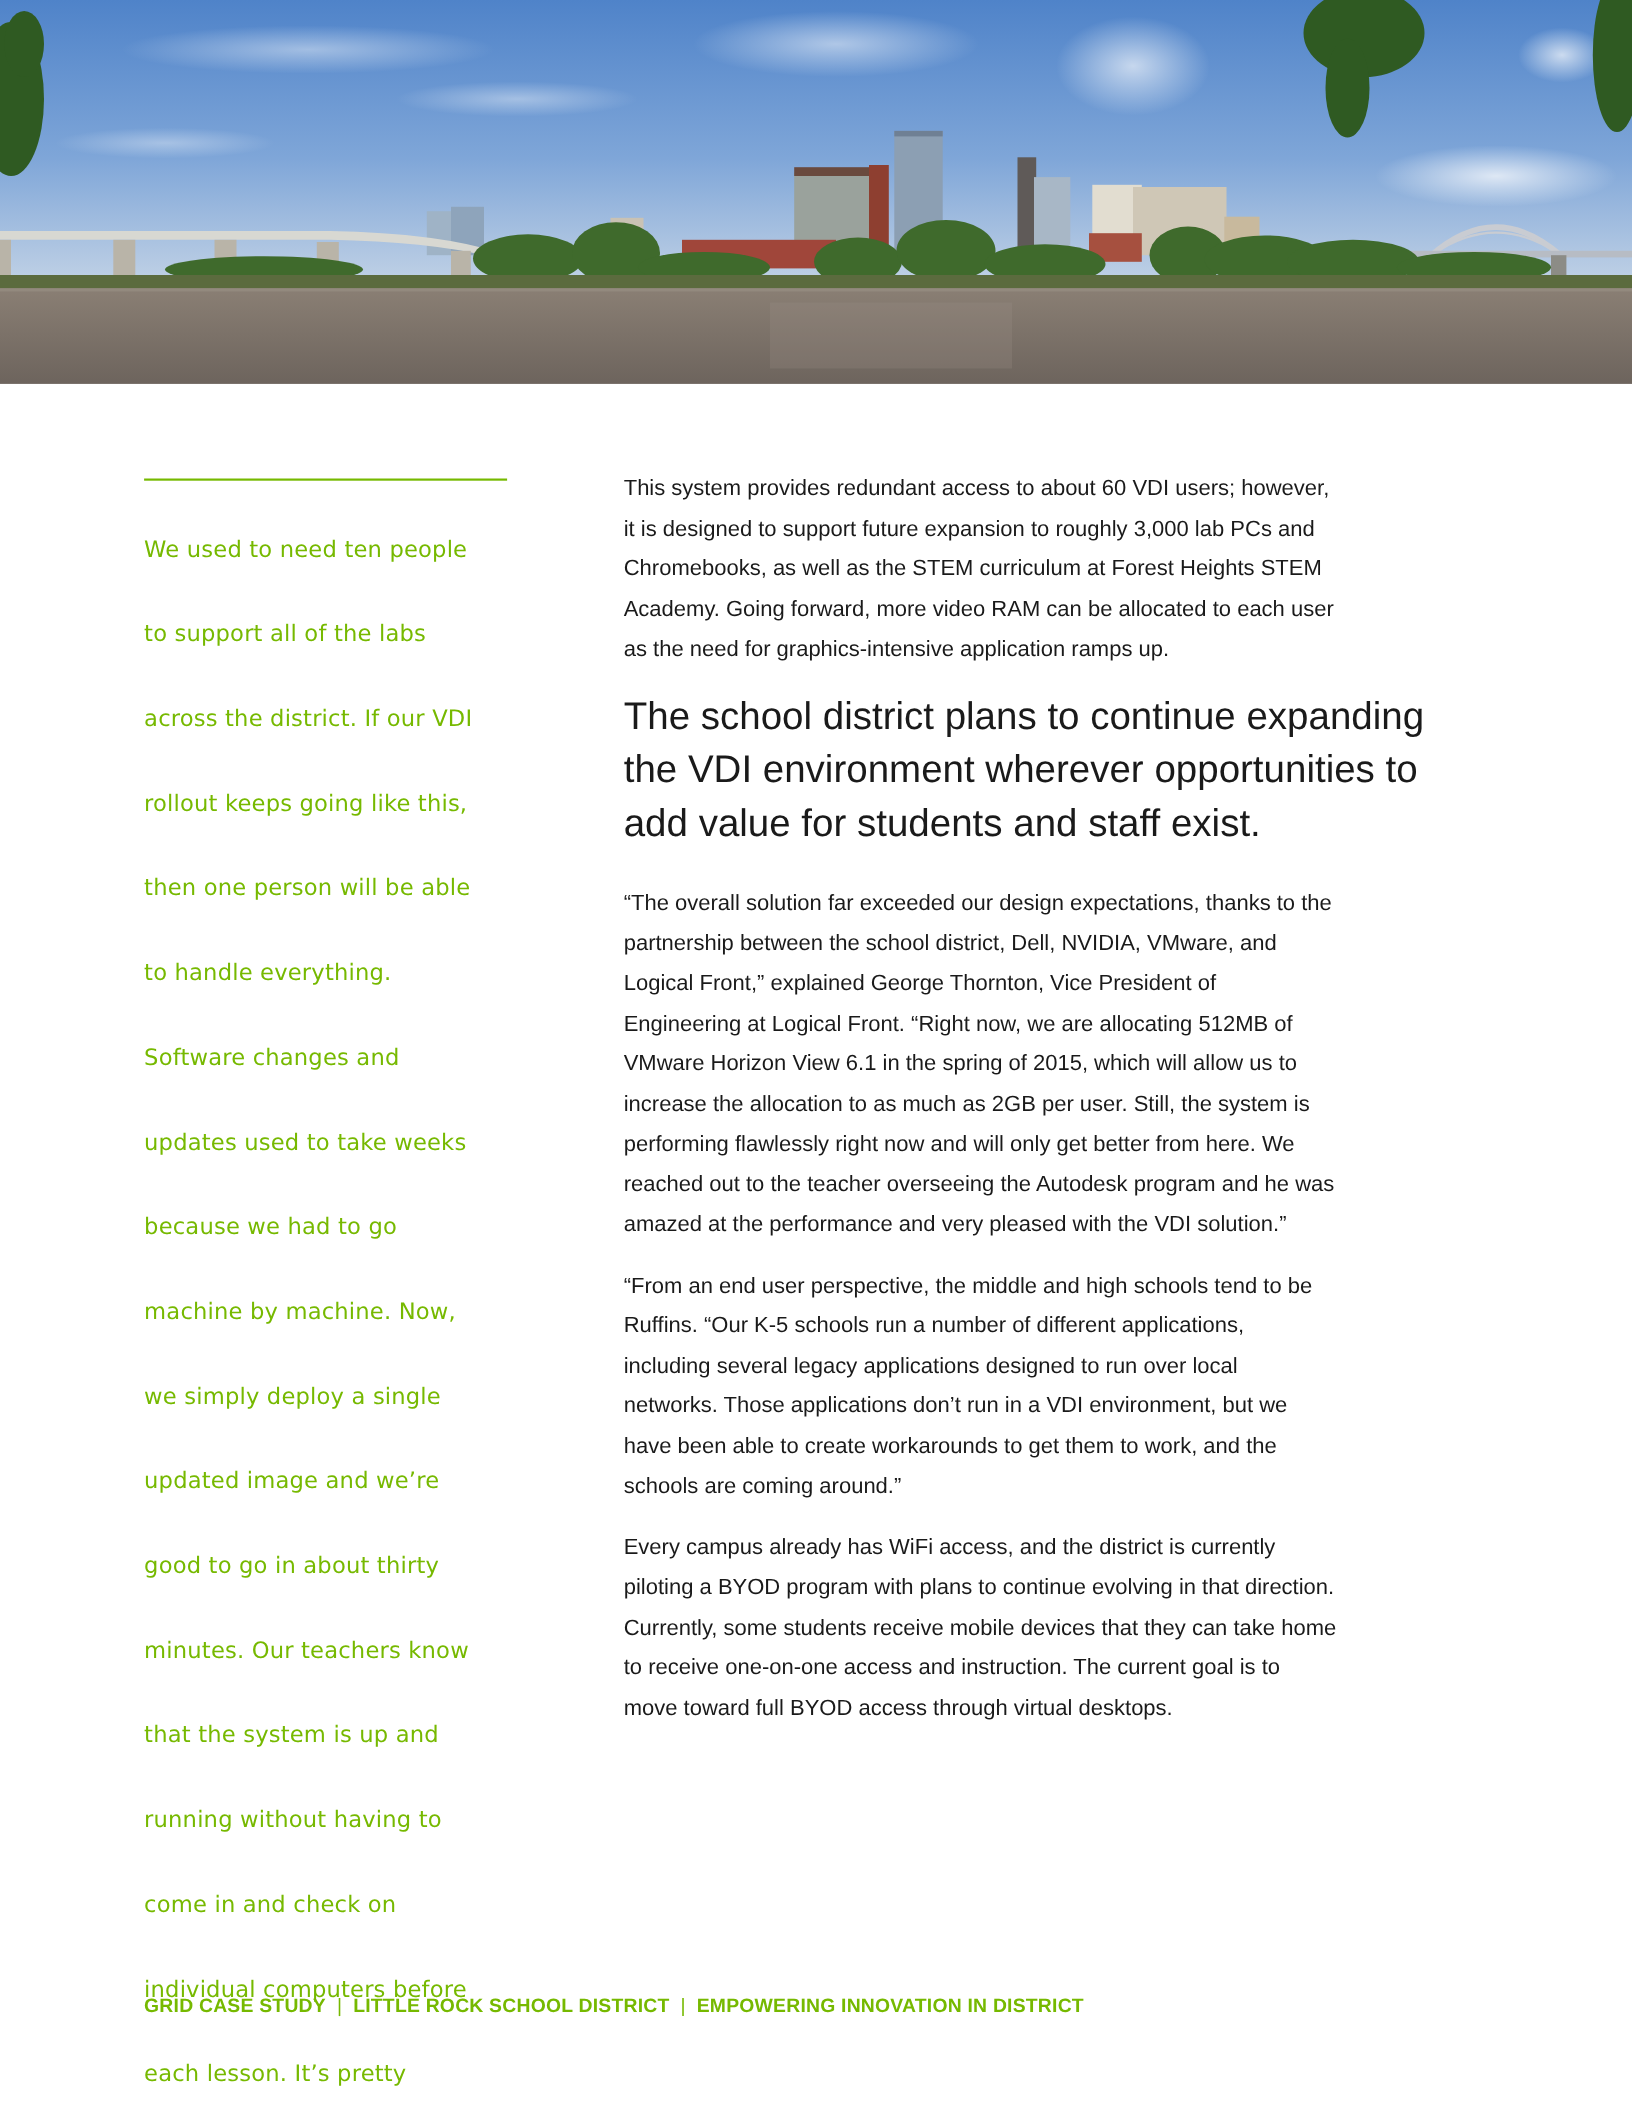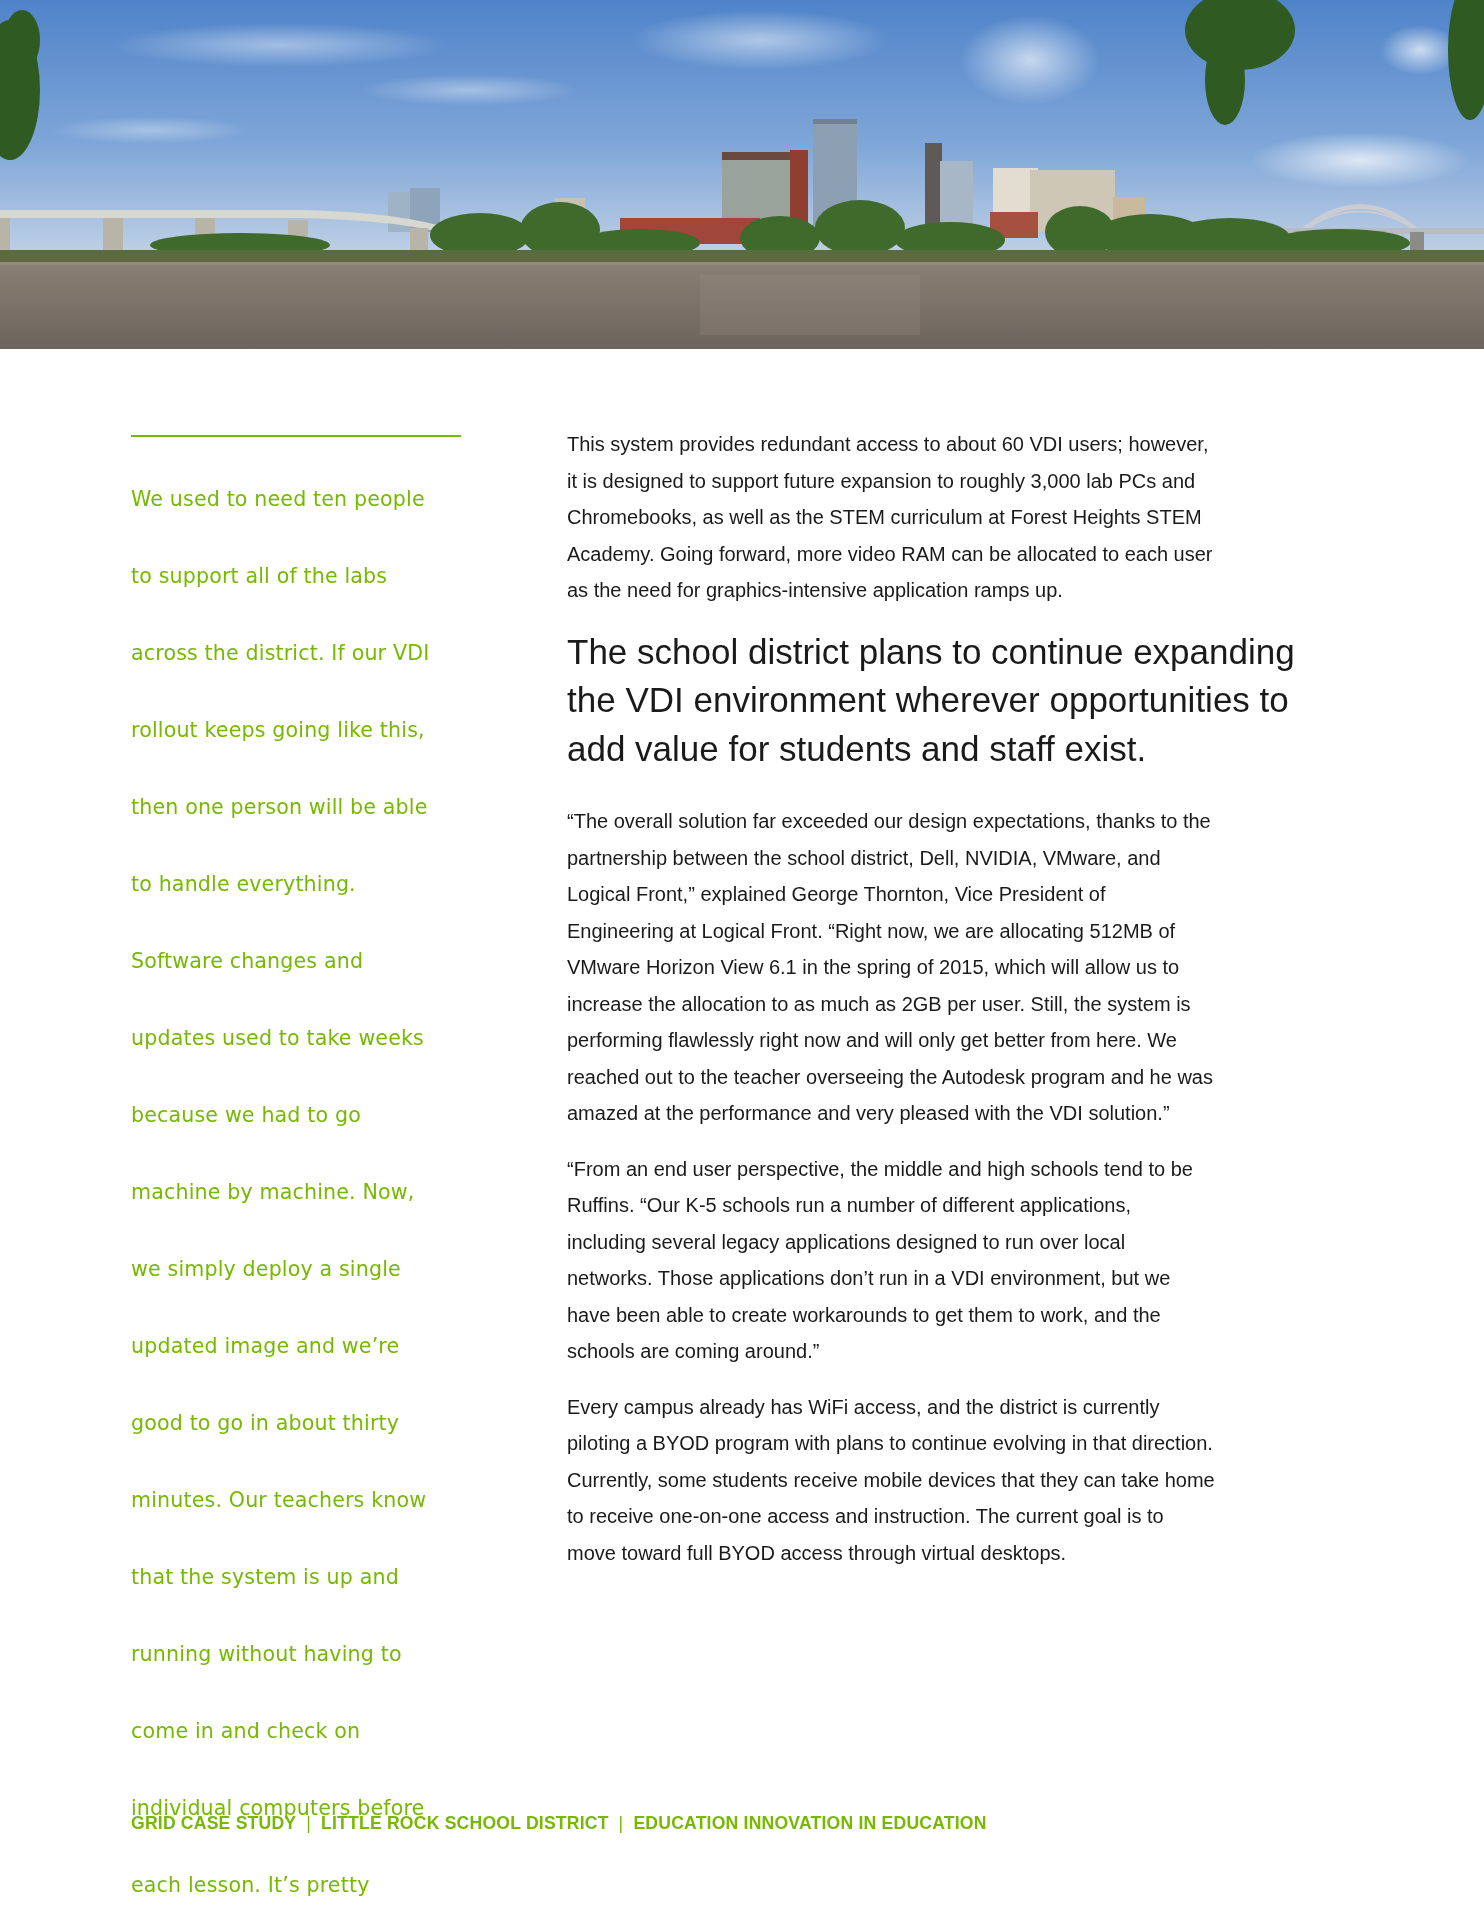--- a/index.html
+++ b/index.html
@@ -199,14 +199,14 @@
   <p class="para">
     <span class="ln">Every campus already has WiFi access, and the district is currently</span>
     <span class="ln">piloting a BYOD program with plans to continue evolving in that direction.</span>
     <span class="ln">Currently, some students receive mobile devices that they can take home</span>
     <span class="ln">to receive one-on-one access and instruction. The current goal is to</span>
     <span class="ln">move toward full BYOD access through virtual desktops.</span>
   </p>
 </main>
 
 <footer class="footer">
-  <span>GRID CASE STUDY</span><span class="sep">|</span><span>LITTLE ROCK SCHOOL DISTRICT</span><span class="sep">|</span><span>EDUCATION INNOVATION IN EDUCATION</span>
+  <span>GRID CASE STUDY</span><span class="sep">|</span><span>LITTLE ROCK SCHOOL DISTRICT</span><span class="sep">|</span><span>EMPOWERING INNOVATION IN DISTRICT</span>
 </footer>
 
 </body></html>

